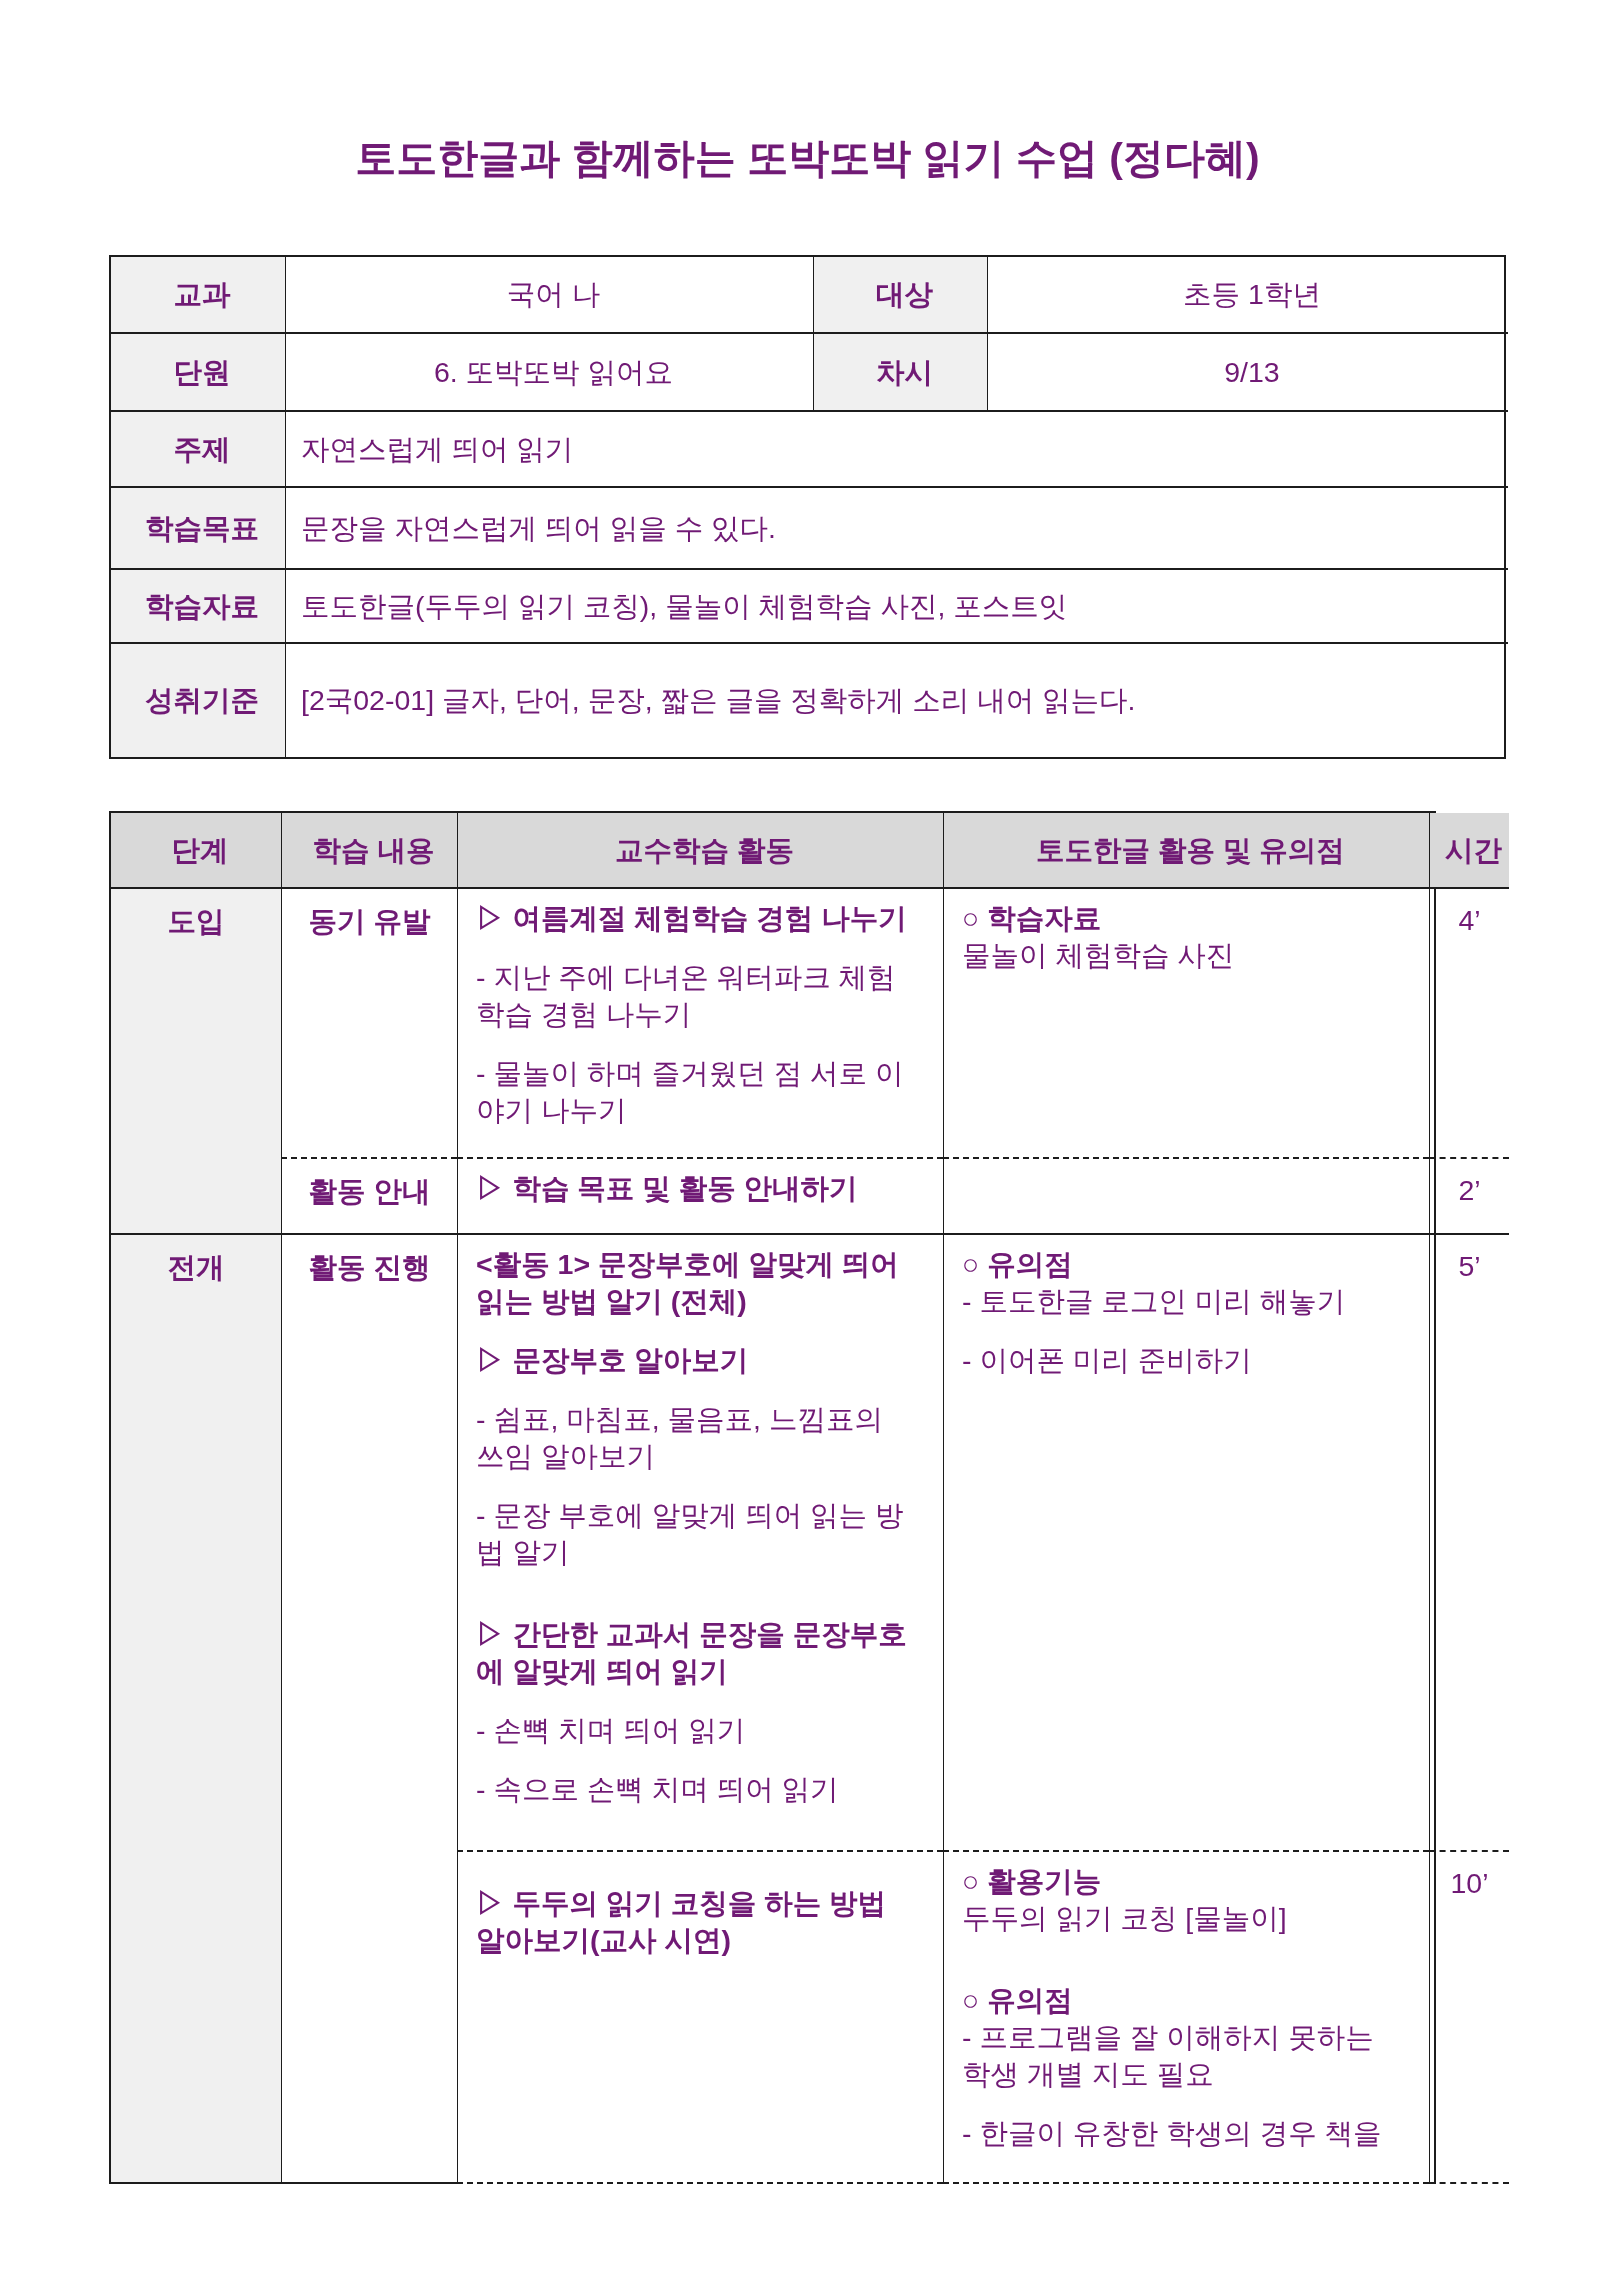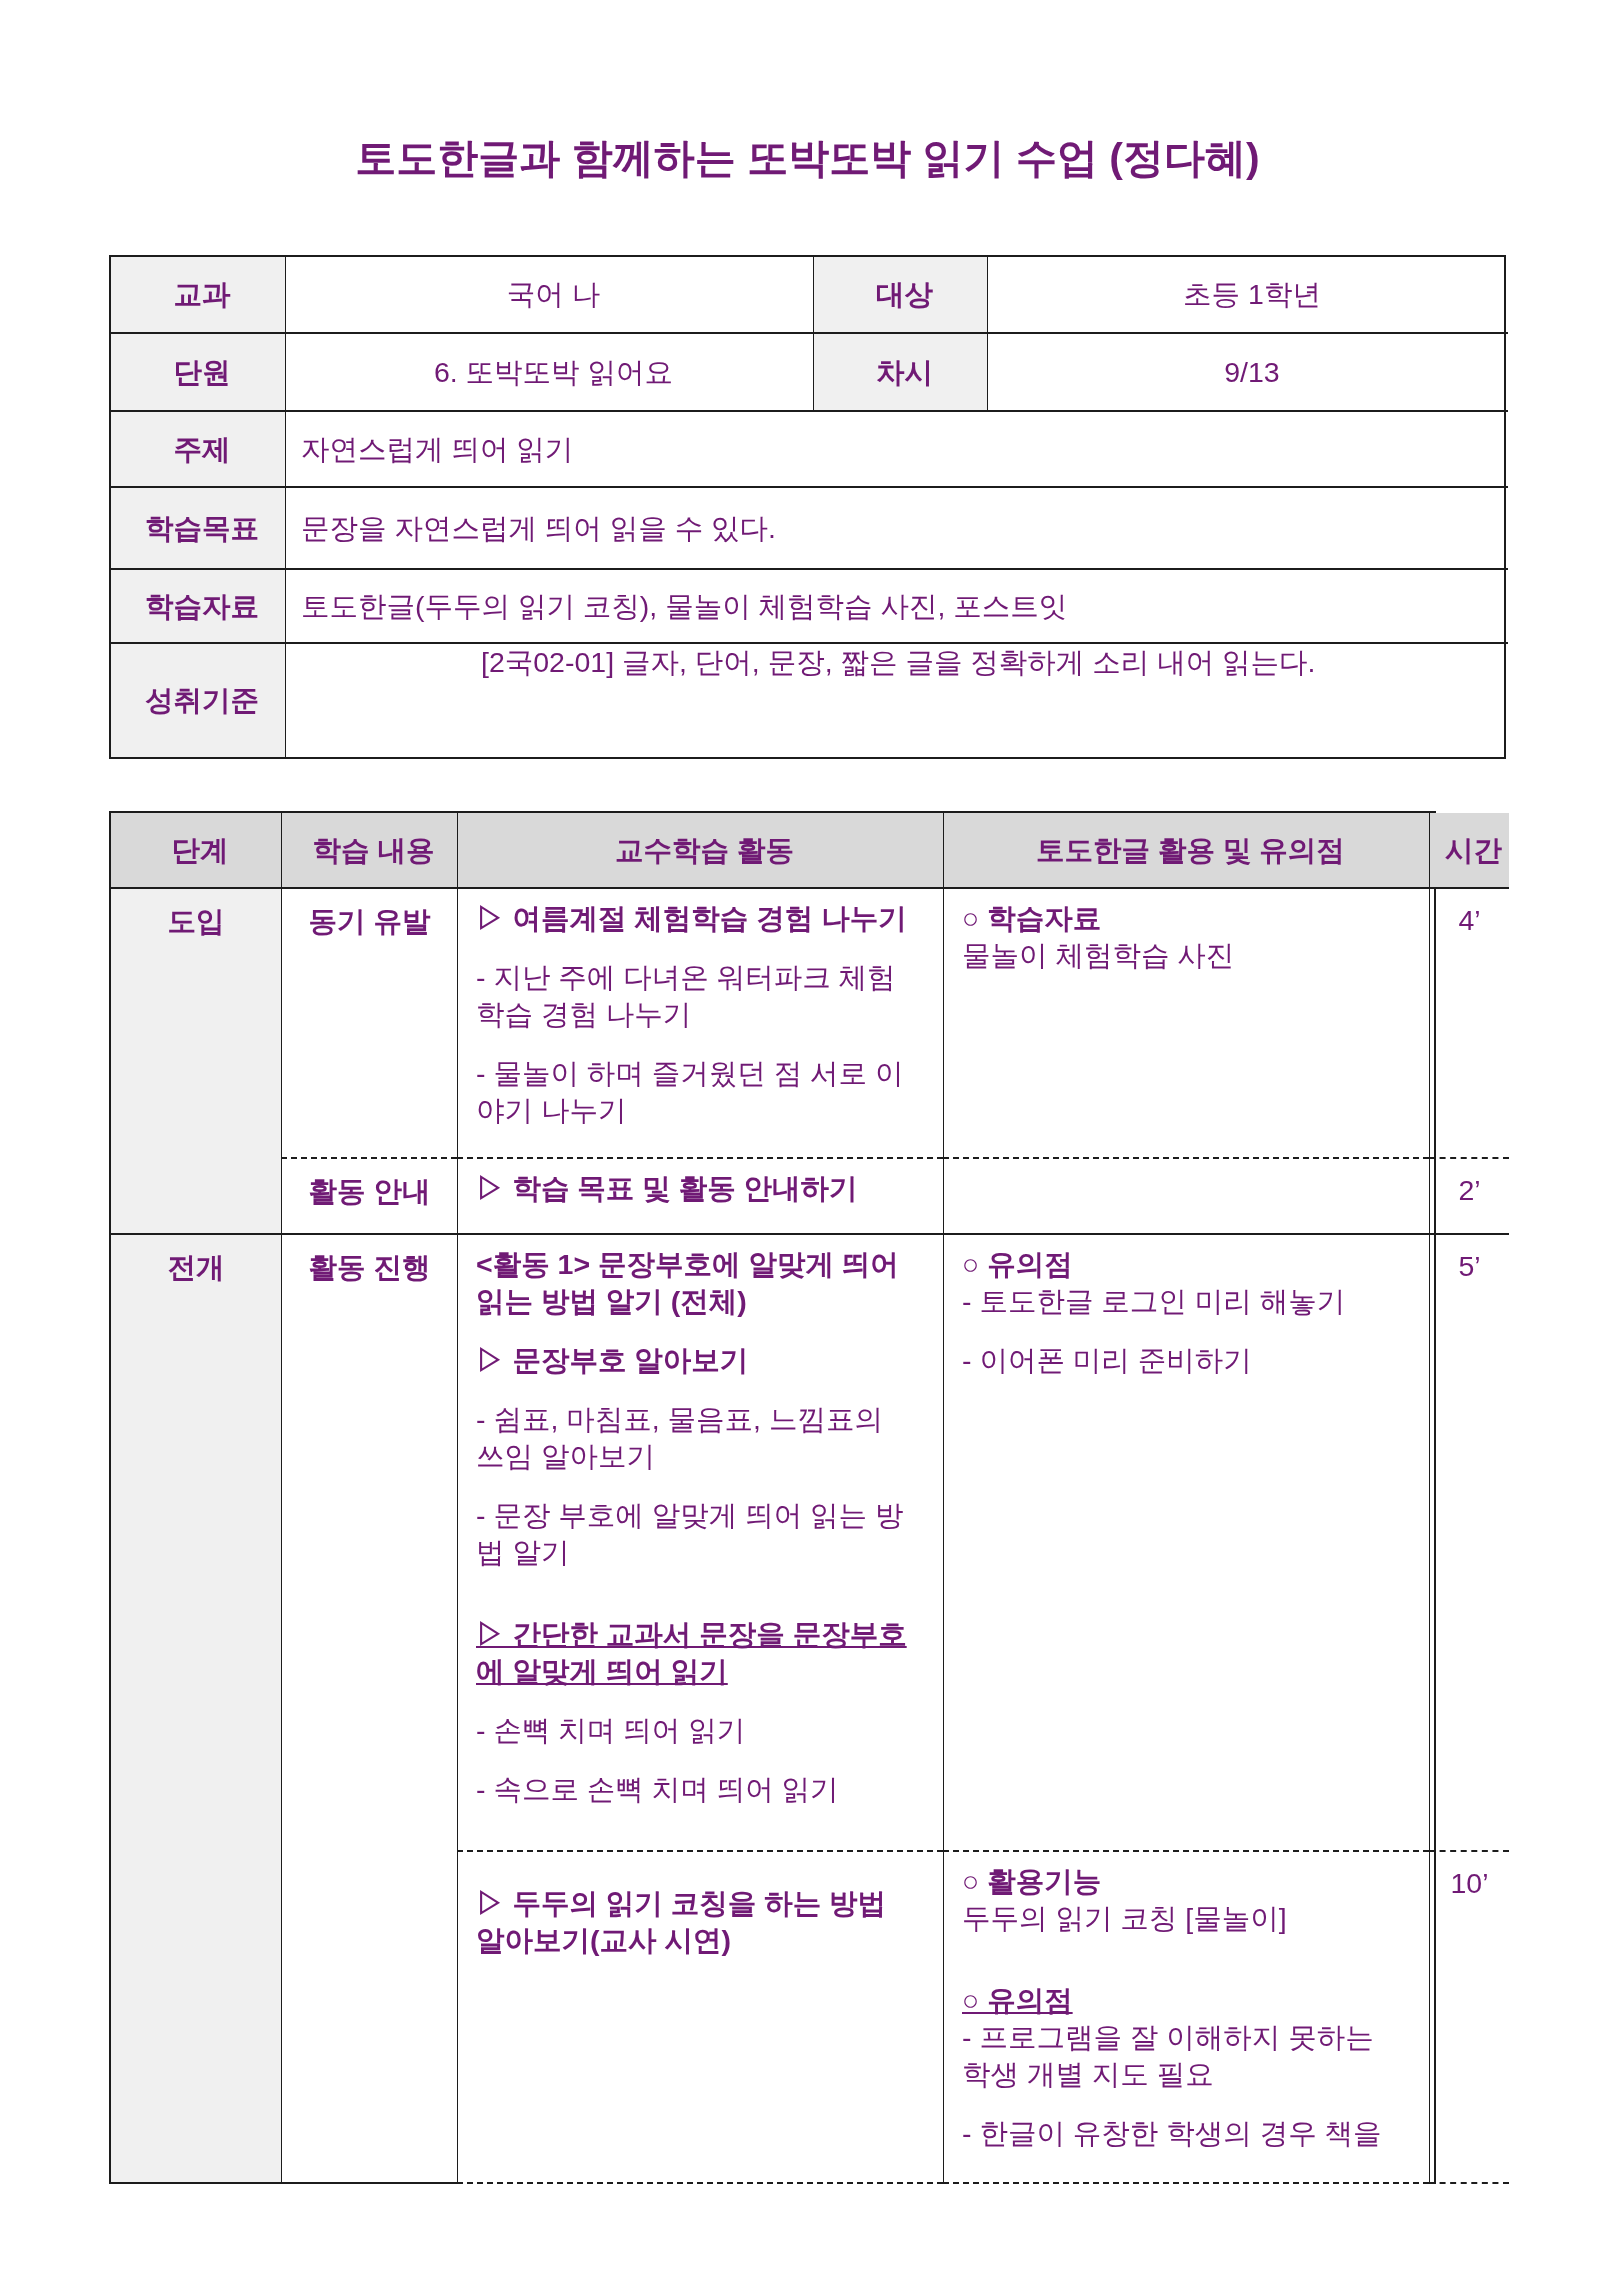--- a/index.html
+++ b/index.html
@@ -44,27 +44,27 @@
   .cell { min-width: 0; min-height: 0; overflow: hidden; }
   .bl  { border-left: 1.8px solid #1c1c1c; }
   .bt  { border-top: 2.7px solid #1c1c1c; }
   .bbs { border-bottom: 2.7px solid #1c1c1c; }
   .bbd { border-bottom: 2.7px dashed #1c1c1c; }
   .gray  { background: #f0f0f0; }
   .gray2 { background: #d9d9d9; }
   .bold { font-weight: 700; }
   .c-center { display: flex; align-items: center; justify-content: center; text-align: left; padding-left: 8px; }
   .c-left   { display: flex; align-items: center; padding-left: 15px; padding-right: 12.5px; }
-  .c-lines  { display: flex; flex-direction: row; justify-content: center; padding: 0 12.5px 0 15px; }
+  .c-lines  { display: flex; flex-direction: column; justify-content: center; padding: 0 12.5px 0 15px; }
   .c-top    { display: flex; justify-content: center; padding-top: 14.3px; text-align: center; }
   .txt  { padding: 10.7px 25px 0 18px; text-align: left; }
   .time { padding-top: 12.5px; text-align: center; }
   .line { }
   .line.gap  { margin-top: 22px; }
-  .line.gap2 { margin-top: 45px; text-decoration: underline; }
+  .line.gap2 { margin-top: 45px; }
 </style>
 </head>
 <body>
 
 <div class="page">
 
   <div class="title">토도한글과 함께하는 또박또박 읽기 수업 (정다혜)</div>
 
   <div class="t1">
     <div class="cell gray bold c-center" style="grid-area:1/1/2/2">교과</div>

